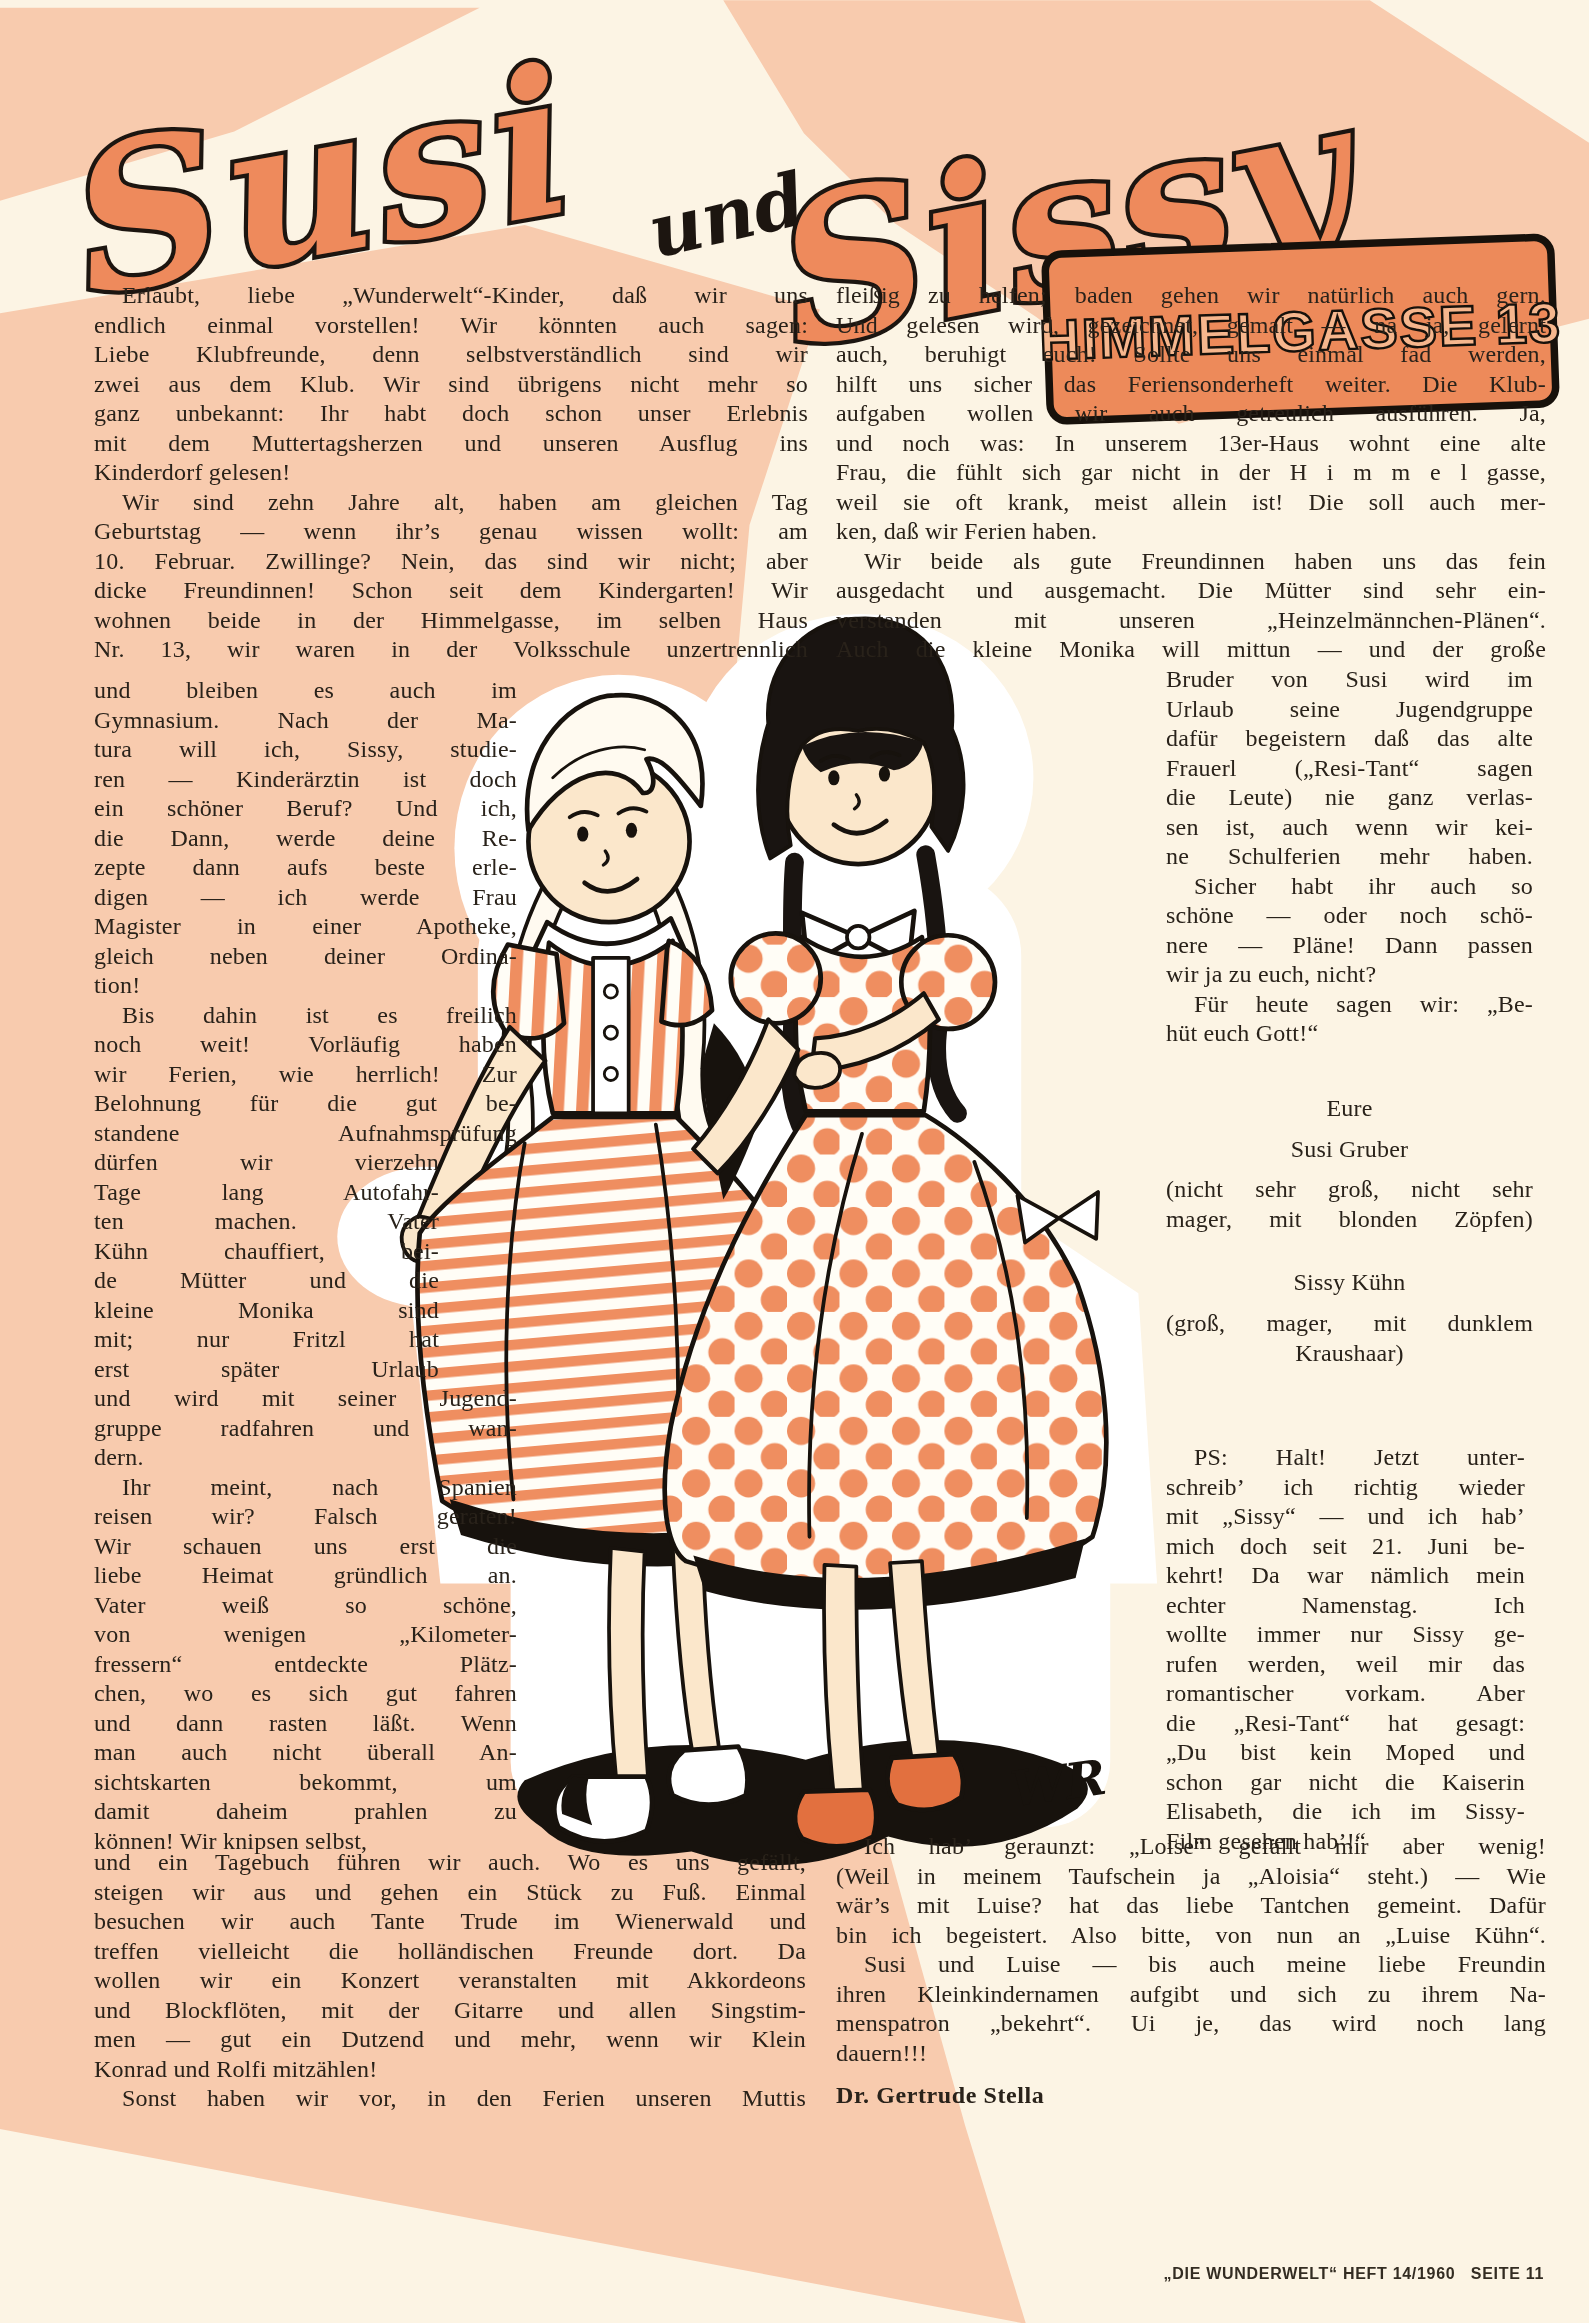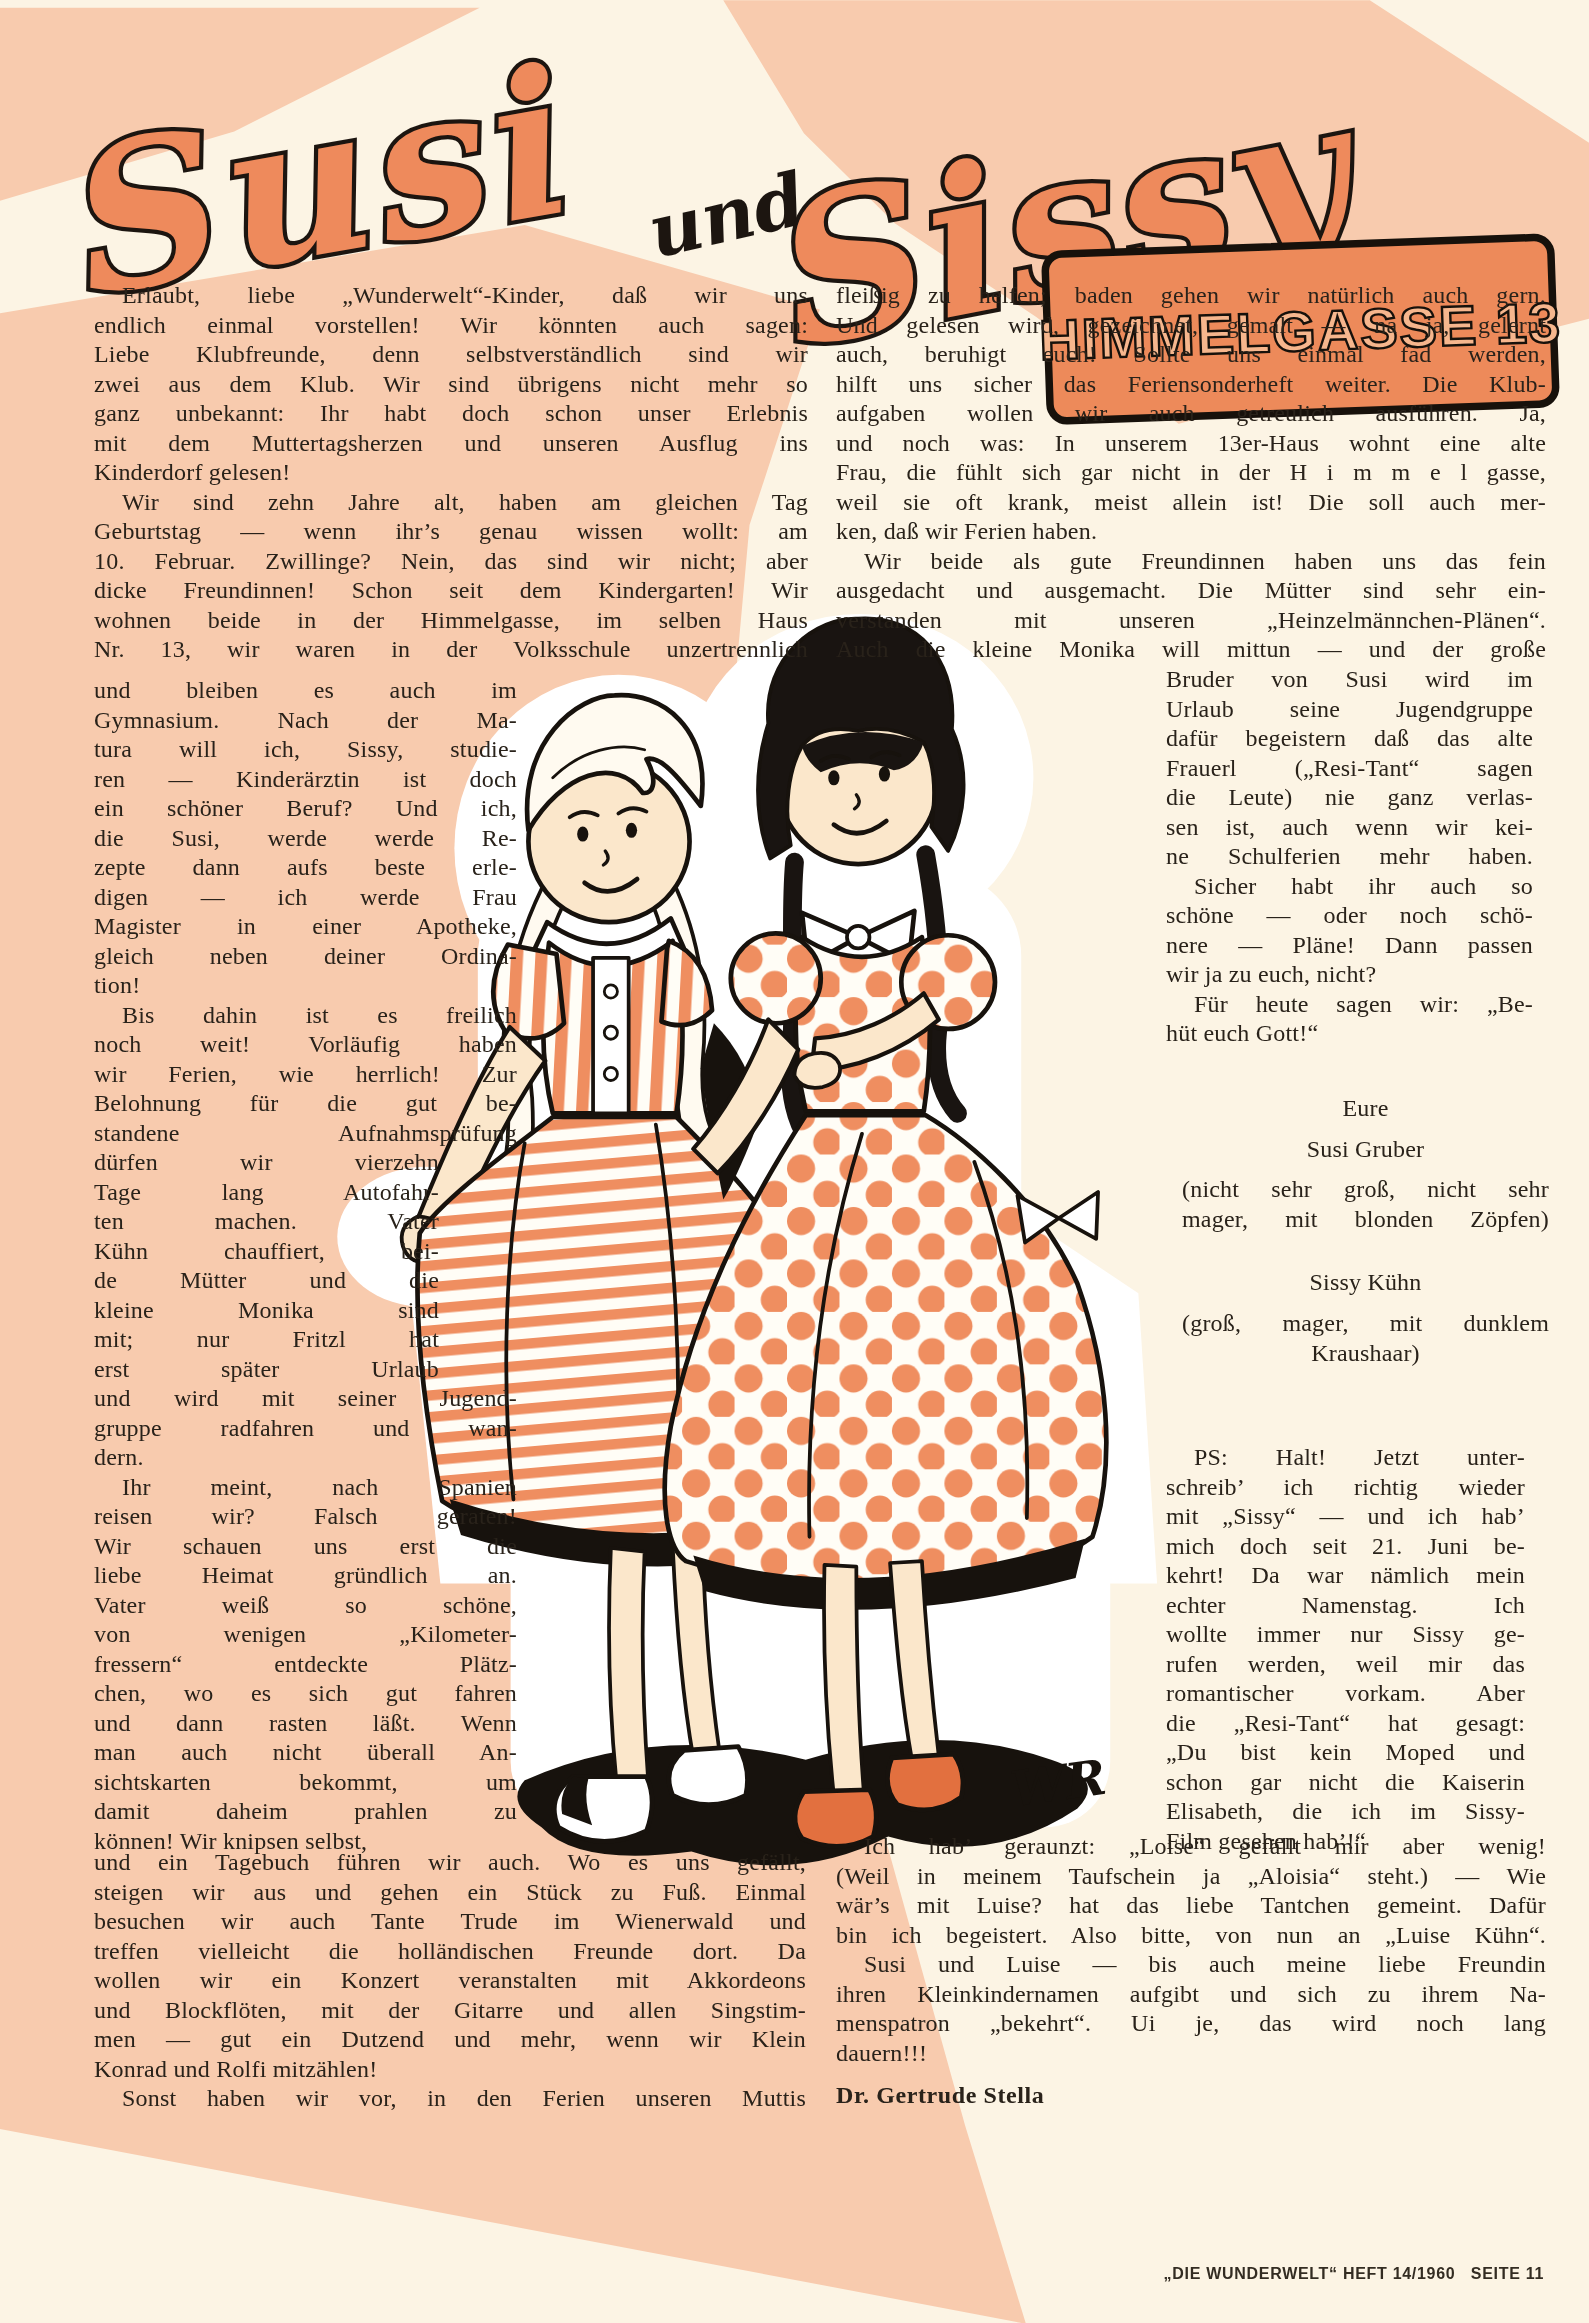--- a/index.html
+++ b/index.html
@@ -15,21 +15,21 @@
   .ln.i{text-indent:28px;}
   .ln.s{width:345px;}
   .ln.c{text-align:center;}
   .ln.g1{margin-top:11.2px;}
   .ln.g2{margin-top:34px;}
   #colLeftTop   {left:94px;top:281px;width:714px;}
   #colLeftNarrow{left:94px;top:676px;width:423px;}
   #colLeftBottom{left:94px;top:1848px;width:712px;}
   #colRightTop  {left:836px;top:281px;width:710px;}
   #colRightNarrow{left:1166px;top:665px;width:367px;}
-  #signatureBlock{left:1166px;top:1094px;width:367px;margin-left:16px;}
+  #signatureBlock{left:1166px;top:1094px;width:367px;}
   #colRightPS   {left:1166px;top:1415px;width:359px;margin-top:28px;}
   #colRightBottom{left:836px;top:1832px;width:710px;}
   #byline{margin-top:13px;padding-right:49px;text-align:left;letter-spacing:0.6px;font-weight:bold;}
   #footer{
     position:absolute;left:937px;top:2265px;width:607px;z-index:6;
     font-family:"Liberation Sans", sans-serif;font-weight:bold;
     font-size:16px;color:#332c22;text-align:right;letter-spacing:0.7px;white-space:pre;
   }
 </style>
 </head>
@@ -189,21 +189,21 @@
     <div class="ln j">dicke Freundinnen! Schon seit dem Kindergarten! Wir</div>
     <div class="ln j">wohnen beide in der Himmelgasse, im selben Haus</div>
     <div class="ln j">Nr. 13, wir waren in der Volksschule unzertrennlich</div>
   </div>
 <div id="colLeftNarrow" class="col">
     <div class="ln j">und bleiben es auch im</div>
     <div class="ln j">Gymnasium. Nach der Ma-</div>
     <div class="ln j">tura will ich, Sissy, studie-</div>
     <div class="ln j">ren — Kinderärztin ist doch</div>
     <div class="ln j">ein schöner Beruf? Und ich,</div>
-    <div class="ln j">die Susi, werde werde Re-</div>
+    <div class="ln j">die Dann, werde deine Re-</div>
     <div class="ln j">zepte dann aufs beste erle-</div>
     <div class="ln j">digen — ich werde Frau</div>
     <div class="ln j">Magister in einer Apotheke,</div>
     <div class="ln j">gleich neben deiner Ordina-</div>
     <div class="ln">tion!</div>
     <div class="ln j i">Bis dahin ist es freilich</div>
     <div class="ln j">noch weit! Vorläufig haben</div>
     <div class="ln j">wir Ferien, wie herrlich! Zur</div>
     <div class="ln j">Belohnung für die gut be-</div>
     <div class="ln j">standene Aufnahmsprüfung</div>

